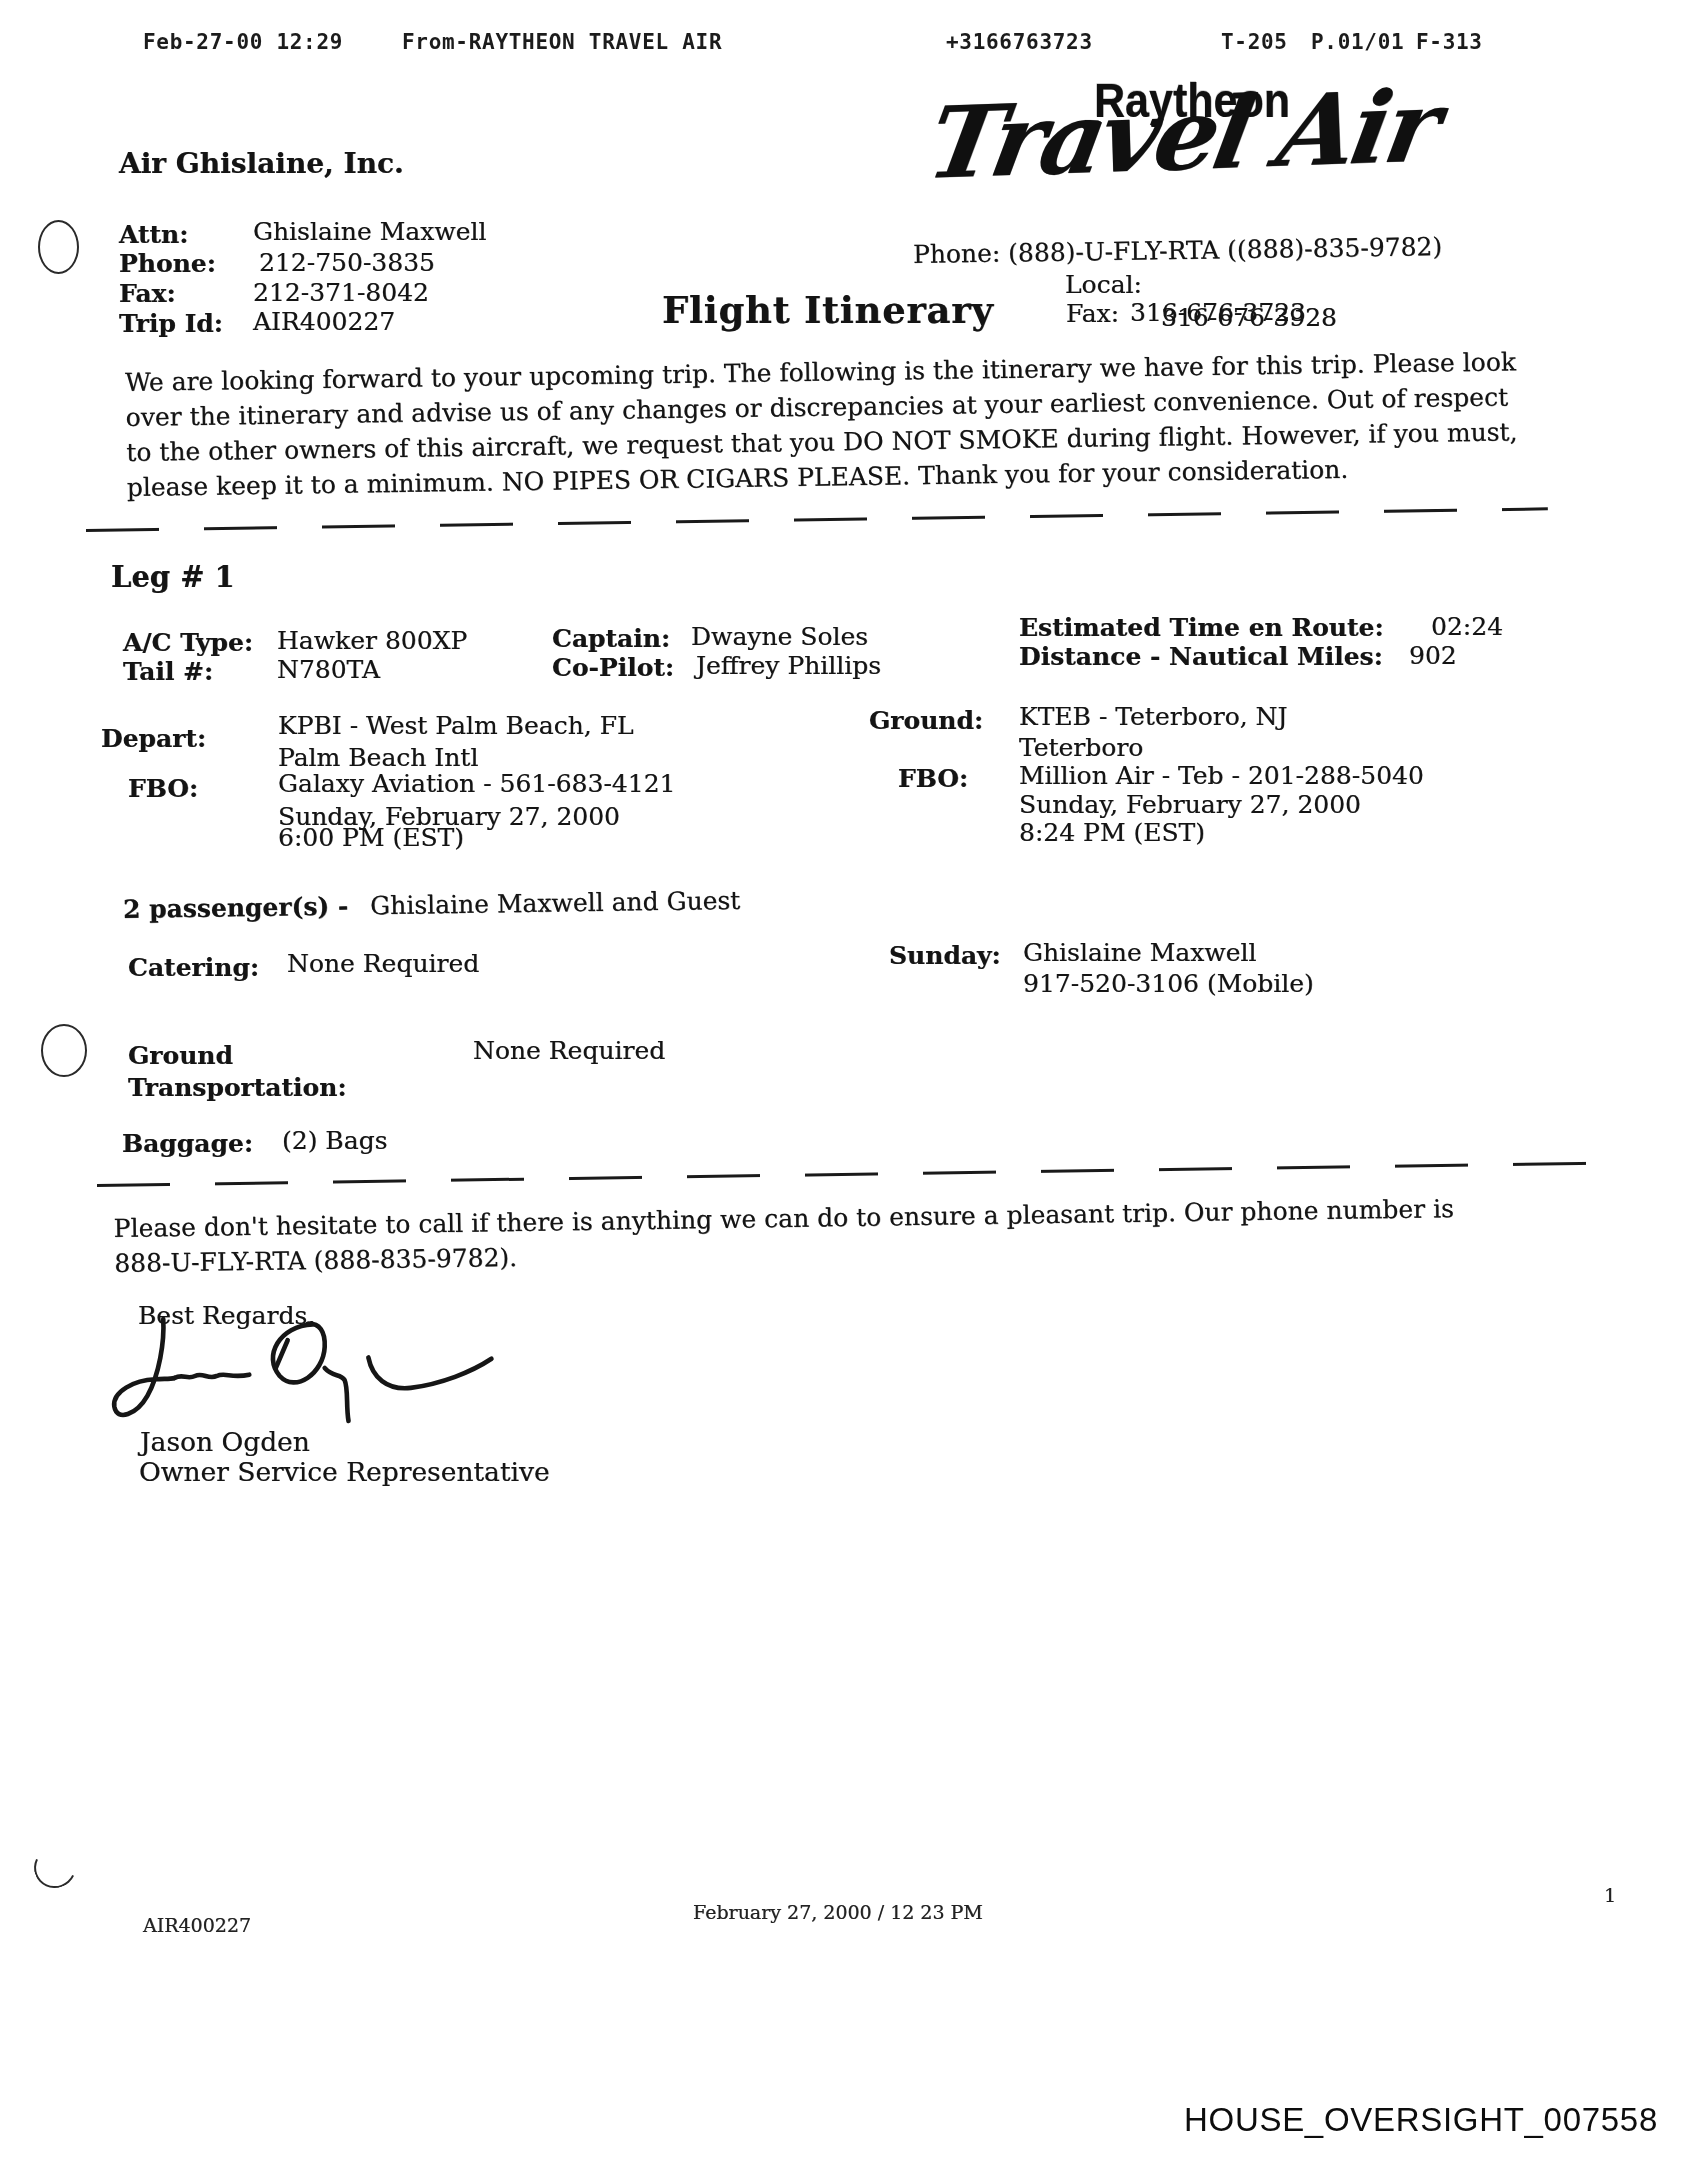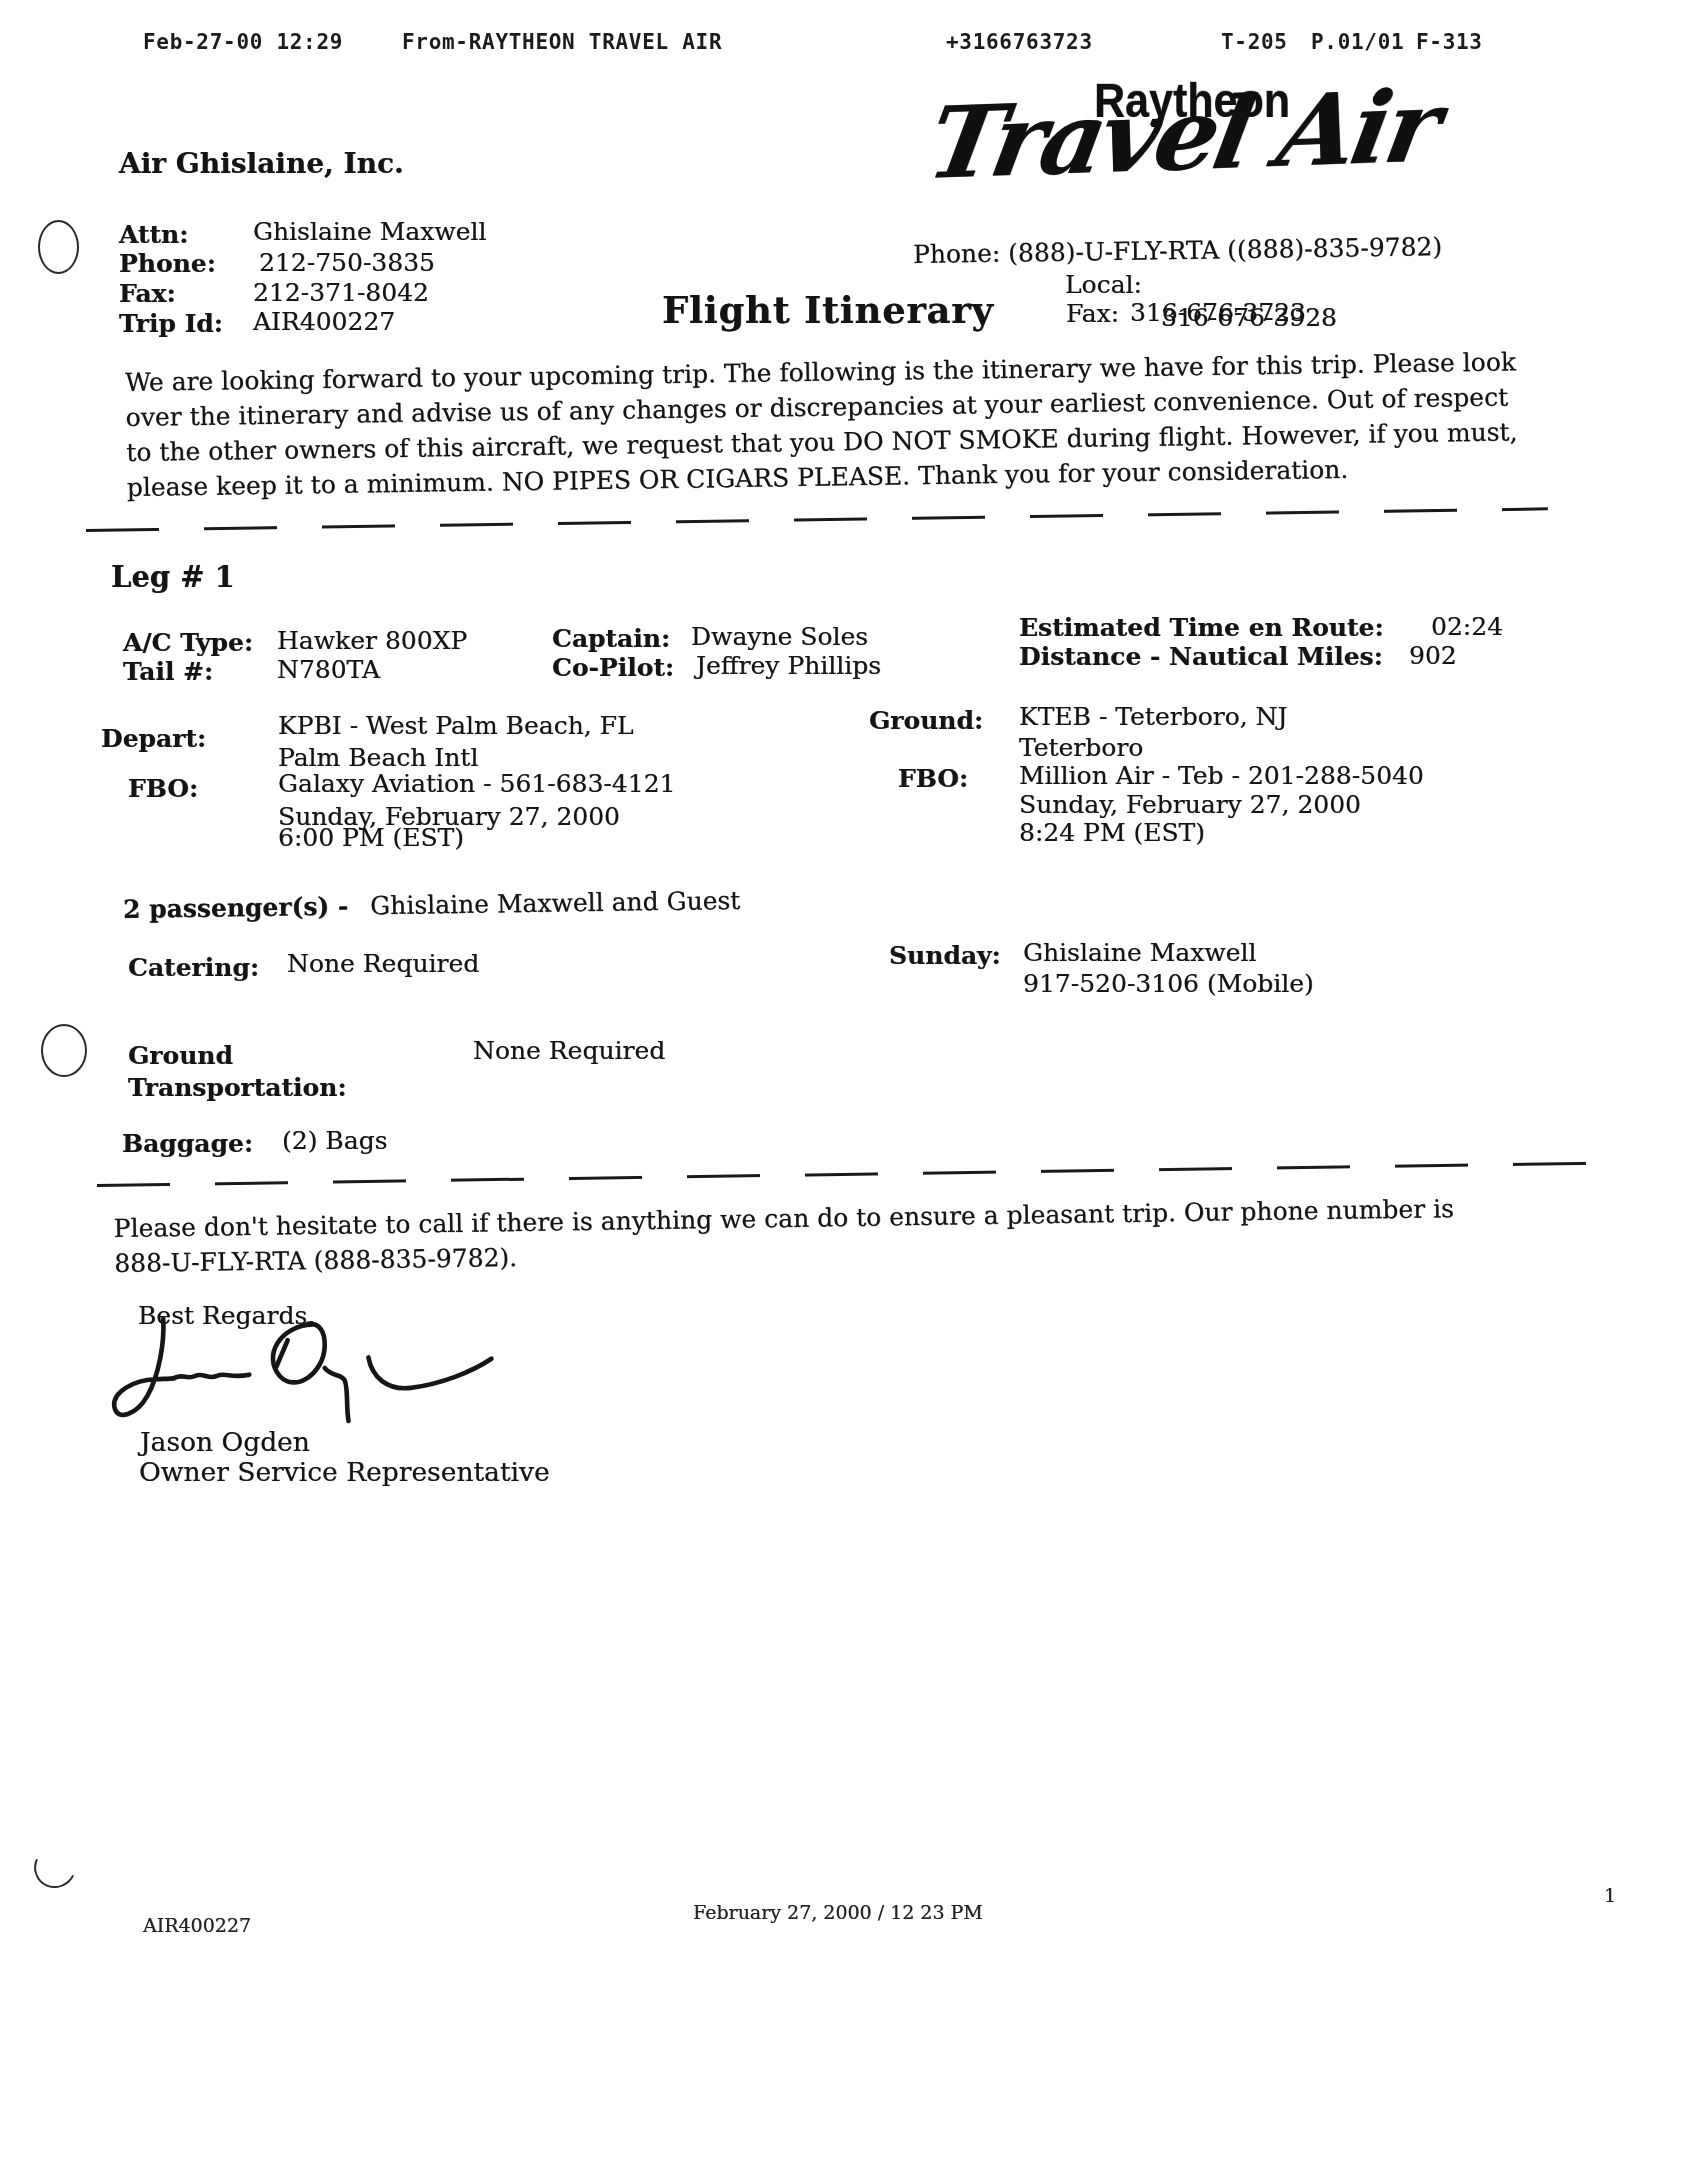--- a/index.html
+++ b/index.html
@@ -151,15 +151,16 @@
     </g>
   </svg>
 
   <div class="abs scantext" style="left:140px;top:1426px;font-size:26.5px;">Jason  Ogden</div>
   <div class="abs scantext" style="left:139px;top:1456px;font-size:26.5px;">Owner Service Representative</div>
 
   <div class="abs scantext footerfont" style="left:143px;top:1914px;">AIR400227</div>
   <div class="abs scantext footerfont" style="left:693px;top:1901px;">February 27, 2000   /   12 23 PM</div>
   <div class="abs scantext footerfont" style="left:1604px;top:1884px;">1</div>
 
+  <div class="abs bates" style="left:1184px;top:2101px;">HOUSE_OVERSIGHT_007558</div>
 
 </div>
 
 
 </body></html>

